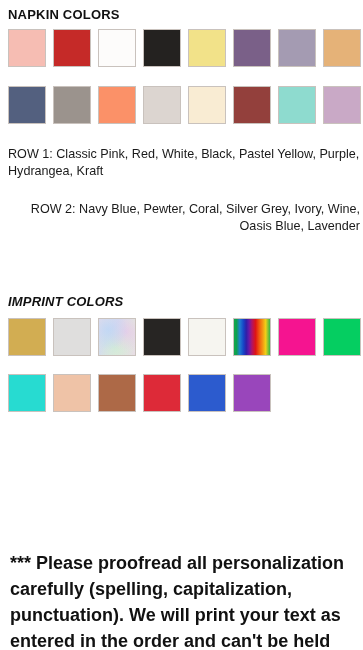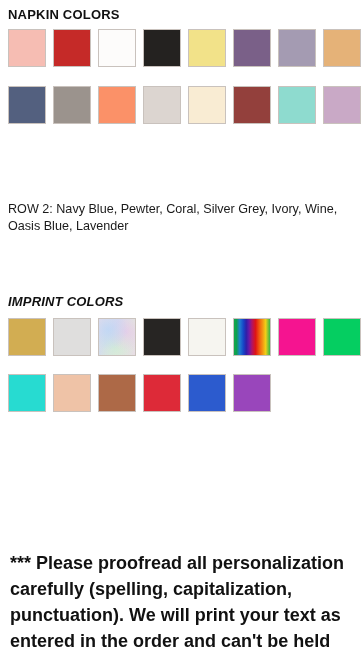--- a/index.html
+++ b/index.html
@@ -57,21 +57,21 @@
     color: #111111;
     margin: 0;
     max-width: 348px;
   }
 
   
   #napkin-title   { position: absolute; left: 8px;  top: 7px;  }
   #napkin-row-1   { position: absolute; left: 8px;  top: 29px; }
   #napkin-row-2   { position: absolute; left: 8px;  top: 86px; }
   #napkin-desc-1  { position: absolute; left: 8px;  top: 146px; }
-  #napkin-desc-2  { position: absolute; left: 8px;  top: 201px; }
+  #napkin-desc-2  { position: absolute; left: 8px;  top: 201px; text-align: right; }
   #imprint-title  { position: absolute; left: 8px;  top: 294px; font-style: italic; }
   #imprint-row-1  { position: absolute; left: 8px;  top: 318px; }
   #imprint-row-2  { position: absolute; left: 8px;  top: 374px; }
   #imprint-desc-1 { position: absolute; left: 8px;  top: 432px; }
   #imprint-desc-2 { position: absolute; left: 8px;  top: 487px; }
   #proof-note     { position: absolute; left: 10px; top: 551px; }
 </style>
 </head>
 <body>
 
@@ -94,20 +94,21 @@
       <div class="swatch" title="Navy Blue" style="background: rgb(83, 96, 127);"></div>
       <div class="swatch" title="Pewter" style="background: rgb(155, 147, 141);"></div>
       <div class="swatch" title="Coral" style="background: rgb(251, 145, 104);"></div>
       <div class="swatch" title="Silver Grey" style="background: rgb(220, 213, 208);"></div>
       <div class="swatch" title="Ivory" style="background: rgb(249, 236, 211);"></div>
       <div class="swatch" title="Wine" style="background: rgb(147, 64, 60);"></div>
       <div class="swatch" title="Oasis Blue" style="background: rgb(142, 219, 207);"></div>
       <div class="swatch" title="Lavender" style="background: rgb(201, 169, 198);"></div>
     </div>
 
+  <p class="desc" id="napkin-desc-1">ROW 1: Classic Pink, Red, White, Black, Pastel Yellow, Purple, Hydrangea, Kraft</p>
 
   <p class="desc" id="napkin-desc-2">ROW 2:  Navy Blue, Pewter, Coral, Silver Grey, Ivory, Wine, Oasis Blue, Lavender</p>
 
   <h2 class="section-title" id="imprint-title">IMPRINT COLORS</h2>
 
   <div class="swatch-row" id="imprint-row-1">
       <div class="swatch" title="Gold" style="background: rgb(210, 173, 82);"></div>
       <div class="swatch" title="Silver" style="background: rgb(223, 222, 221);"></div>
       <div class="swatch" title="Iridescent" style="background: radial-gradient(circle at 25% 30%, rgba(190, 215, 245, 0.85) 0%, rgba(190, 215, 245, 0) 55%), radial-gradient(circle at 75% 35%, rgba(230, 200, 235, 0.8) 0%, rgba(230, 200, 235, 0) 55%), radial-gradient(circle at 45% 80%, rgba(205, 235, 215, 0.75) 0%, rgba(205, 235, 215, 0) 60%), linear-gradient(120deg, rgb(230, 220, 234) 0%, rgb(214, 219, 239) 35%, rgb(227, 232, 221) 65%, rgb(233, 220, 230) 100%) rgb(216, 207, 219);"></div>
       <div class="swatch" title="Black" style="background: rgb(39, 37, 35);"></div>

